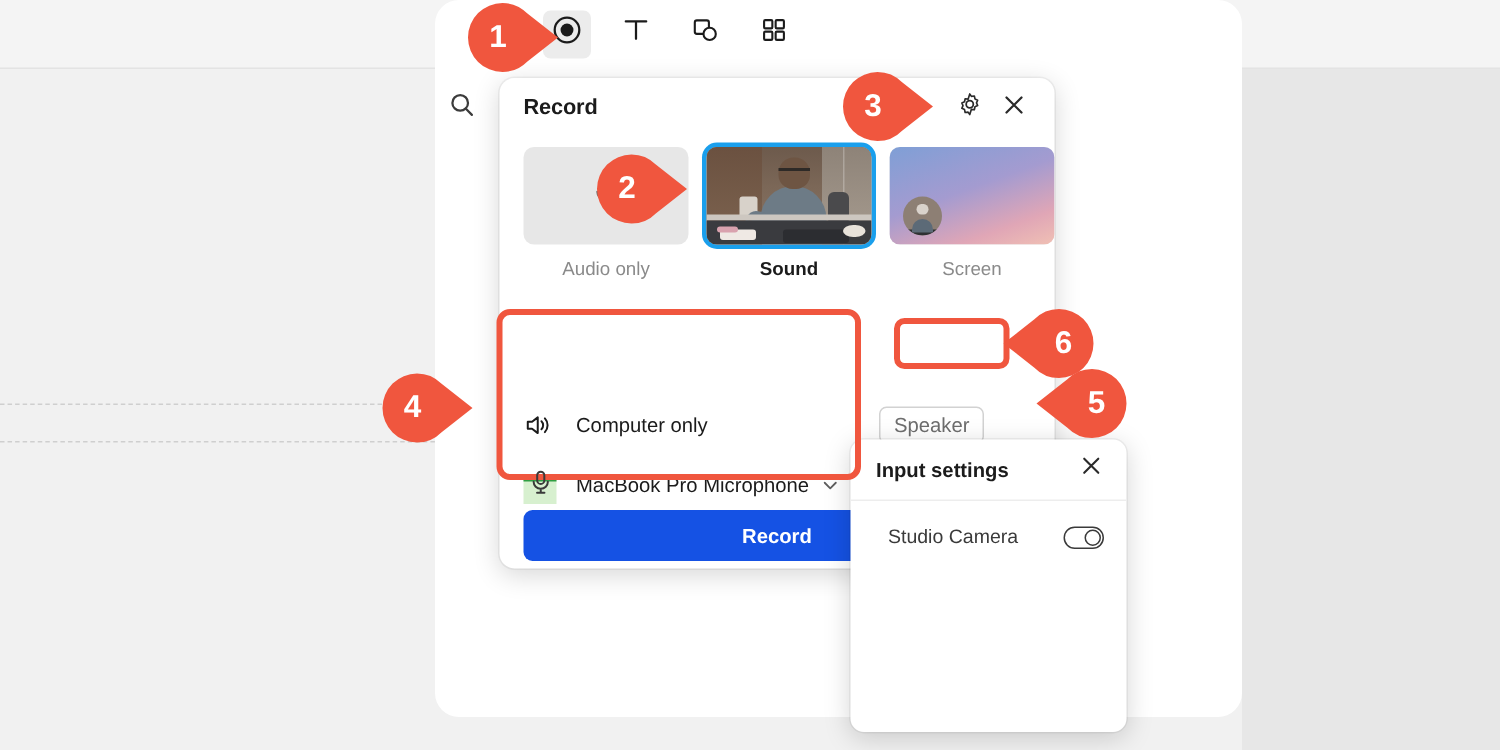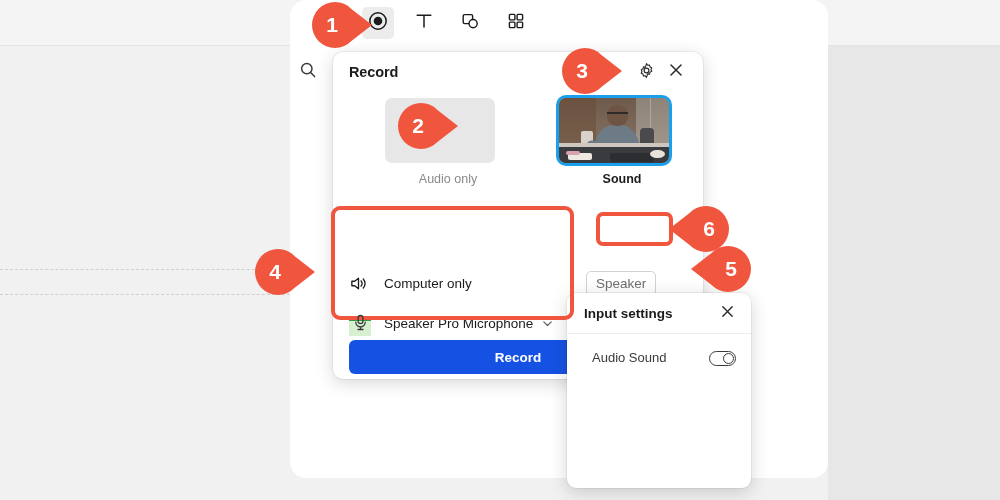--- a/index.html
+++ b/index.html
@@ -44,21 +44,21 @@
     background:#ffffff; border-radius:10px;
     box-shadow: 0 4px 18px rgba(0,0,0,0.16), 0 0 0 1px rgba(0,0,0,0.05);
   }
   .rd-header { height:40px; display:flex; align-items:center; padding:0 14px 0 16px; }
   .rd-title { font-size:14.5px; font-weight:bold; color:#1b1b1b; letter-spacing:-0.1px; }
   .rd-header-spacer { flex:1; }
   .rd-icon-btn { width:26px; height:26px; display:flex; align-items:center;
                  justify-content:center; color:#2a2a2a; border-radius:4px; margin-left:4px; }
 
   .mode-row { display:flex; gap:12px; padding:6px 16px 0 16px; }
-  .mode-cell { width:126px;margin-left:36px; }
+  .mode-cell { width:126px; }
   .mode-thumb { width:110px; height:65px; border-radius:7px; overflow:hidden; position:relative;
                 background:#e7e7e7; }
   .mode-cell.selected .mode-thumb { box-shadow:0 0 0 3px #1a9fec; }
   .mode-label { text-align:center; font-size:12.5px; color:#8a8a8a; margin-top:9px; }
   .mode-cell.selected .mode-label { color:#1b1b1b; font-weight:bold; }
 
   .thumb-mic { position:absolute; left:50%; top:50%; transform:translate(-50%,-50%);
                color:#6d6d6d; }
 
   
@@ -288,20 +288,32 @@
             <div class="cam-desk"></div>
             <div class="cam-laptop"></div>
             <div class="cam-cup"></div>
             <div class="cam-paper"></div>
             <div class="cam-pink"></div>
           </div>
         </div>
         <div class="mode-label">Sound</div>
       </div>
 
+      <div class="mode-cell">
+        <div class="mode-thumb">
+          <div class="scr-scene">
+            <div class="scr-avatar">
+              <div class="scr-av-desk"></div>
+              <div class="scr-av-body"></div>
+              <div class="scr-av-head"></div>
+            </div>
+          </div>
+        </div>
+        <div class="mode-label">Screen</div>
+      </div>
     </div>
 
     <div class="dev-list">
 
       <div class="dev-row">
         <div class="dev-icon">
           <svg width="19" height="19" viewBox="0 0 20 20" fill="none">
             <path d="M3 7.6h3l4-3.1v11l-4-3.1H3z" stroke="#1b1b1b" stroke-width="1.4" stroke-linejoin="round"></path>
             <path d="M12.6 7.2a3.9 3.9 0 010 5.6M15 5.2a7 7 0 010 9.6" stroke="#1b1b1b" stroke-width="1.4" stroke-linecap="round"></path>
           </svg>
@@ -314,21 +326,21 @@
           <div class="mic-meter">
             <div class="fill"></div>
             <span>
               <svg width="19" height="19" viewBox="0 0 20 20" fill="none">
                 <rect x="7.5" y="2.6" width="5" height="8.6" rx="2.5" stroke="#3a3a3a" stroke-width="1.4"></rect>
                 <path d="M5 9.6a5 5 0 0010 0M10 14.8v2.5M7.4 17.4h5.2" stroke="#3a3a3a" stroke-width="1.4" stroke-linecap="round"></path>
               </svg>
             </span>
           </div>
         </div>
-        <div class="dev-label">Speaker Pro Microphone</div>
+        <div class="dev-label">MacBook Pro Microphone</div>
         <div class="dev-chevron">
           <svg width="13" height="13" viewBox="0 0 14 14" fill="none">
             <path d="M3 5.2l4 4 4-4" stroke="#5f5f5f" stroke-width="1.3" stroke-linecap="round" stroke-linejoin="round"></path>
           </svg>
         </div>
       </div>
 
       <div class="dev-row">
         <div class="dev-icon">
           <svg width="19" height="19" viewBox="0 0 20 20" fill="none">
@@ -371,21 +383,21 @@
       <div class="is-close">
         <span>
           <svg width="15" height="15" viewBox="0 0 16 16" fill="none">
             <path d="M3 3l10 10M13 3L3 13" stroke="#2a2a2a" stroke-width="1.5" stroke-linecap="round"></path>
           </svg>
         </span>
       </div>
     </div>
 
     <div class="is-row">
-      <div class="is-row-label">Audio Sound</div>
+      <div class="is-row-label">Studio Camera</div>
       <div class="toggle off">
         <div class="knob"></div>
       </div>
     </div>
 
 
   </div>
 
   <div class="hl hl-devices"></div>
   <div class="hl hl-speaker"></div>

